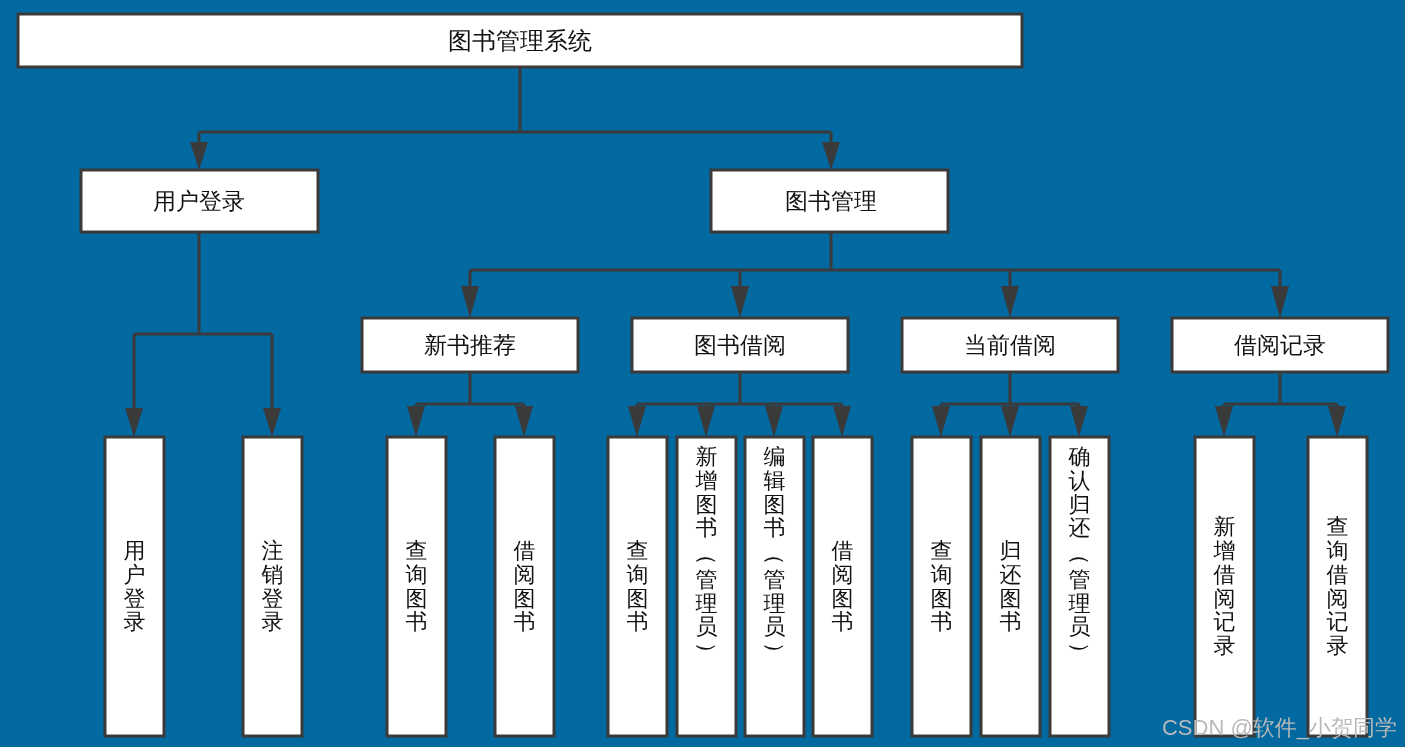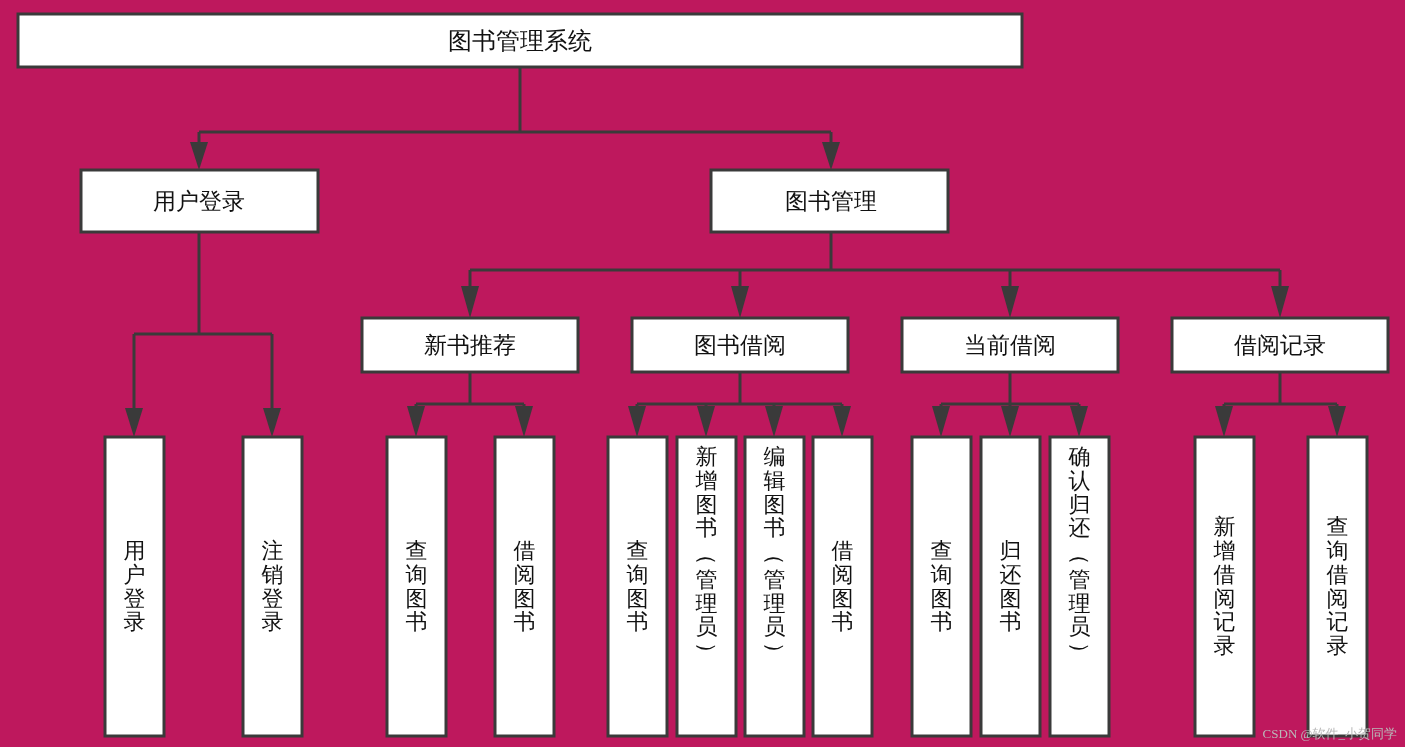--- a/index.html
+++ b/index.html
@@ -11,21 +11,21 @@
   body {
     width: 1405px;
     height: 747px;
     font-family: "DejaVu Sans", "Liberation Sans", sans-serif;
     overflow: hidden;
   }
   #diagram-root {
     position: relative;
     width: 1405px;
     height: 747px;
-    background: #be185d;
+    background: #0369a1;
   }
   svg#chart-svg {
     position: absolute;
     top: 0;
     left: 0;
     width: 1405px;
     height: 747px;
     display: block;
   }
   .node-box {
@@ -73,22 +73,22 @@
     white-space: pre;
     pointer-events: none;
   }
   .vlabel span {
     display: block;
   }
   .watermark {
     position: absolute;
     right: 8px;
     bottom: 4px;
-    font-family: Liberation Serif, serif;
-    font-size: 13px;
+    font-family: Liberation Sans, sans-serif;
+    font-size: 22px;
     color: #b9b9b9;
     white-space: nowrap;
     user-select: none;
   }
 </style>
 </head>
 <body>
 
 <div id="diagram-root">
 

